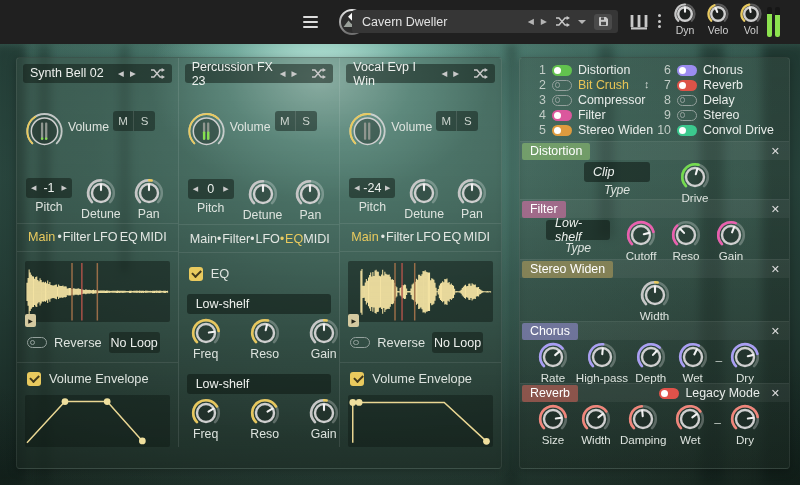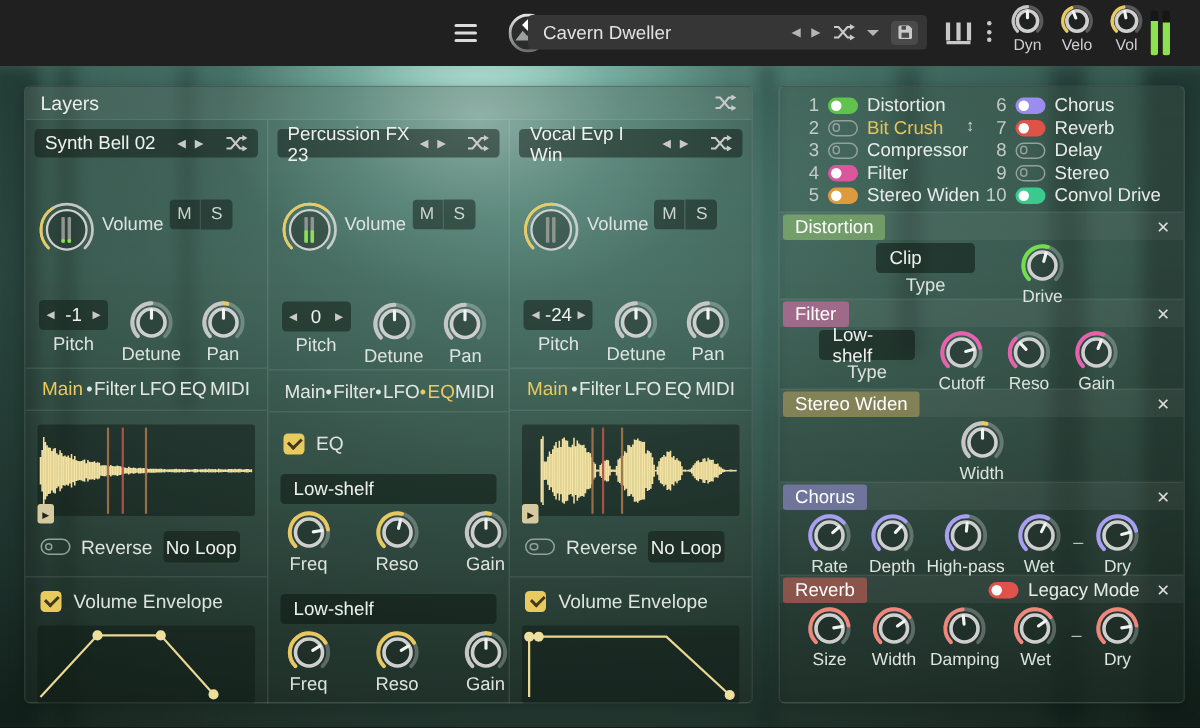--- a/index.html
+++ b/index.html
@@ -124,21 +124,21 @@
   .fxname.hl { color:#e8c455; }
   .drag { position:absolute; left:-13px; top:0; color:#cfd6d1; font-size:11px; cursor:grab; }
   .fx-sec { }
   .fx-sec-head { height:19px; display:flex; align-items:center; background:rgba(255,255,255,.05);
     border-top:1px solid rgba(255,255,255,.06); padding-right:9px; }
   .chip { margin-left:2px; padding:1.5px 8px; border-radius:2px; font-size:12.4px; color:#fff; white-space:nowrap; }
   .fx-close { margin-left:auto; color:#dcdcdc; font-size:11px; cursor:pointer; }
   .legacy { display:flex; align-items:center; gap:6px; margin-left:auto; font-size:12.4px; color:#e8ece9; }
   .legacy + .fx-close { margin-left:11px; }
   .fx-body { display:flex; align-items:flex-start; }
-  .ddg { display:flex; flex-direction:column; align-items:center; }
+  .ddg { display:flex; flex-direction:column; align-items:center;font-style:italic; }
   .ddg .lab { font-size:12.2px; margin-top:1px; }
   .fxknobs { display:flex; align-items:flex-start; }
   .fxknobs .lab { font-size:11.6px; }
   .dash { color:#b9c2bc; font-size:12px; margin-top:12px; }
   .fx-body.spread { justify-content:space-between; padding:2px 25px 0 14px; width:100%; }
   .fx-body.centered { justify-content:center; padding-top:2px; }
 </style>
 </head>
 <body>
 
@@ -237,32 +237,20 @@
   <div class="stage">
     <div class="tree" style="left:-8px;width:34px;"></div>
     <div class="tree" style="left:38px;width:12px;opacity:.7;"></div>
     <div class="tree" style="left:120px;width:9px;height:52%;bottom:auto;opacity:.6;"></div>
     <div class="tree" style="left:506px;width:11px;opacity:.7;"></div>
     <div class="tree" style="left:598px;width:16px;height:44%;bottom:auto;opacity:.6;"></div>
     <div class="tree" style="left:700px;width:24px;opacity:.8;"></div>
     <div class="tree" style="left:762px;width:46px;"></div>
 
     <section class="panel layers">
-      <div class="phead">
-        <span>Layers</span>
-        <span class="spacer"></span>
-        <span class="shuf-slot" style="display:flex;">
-            <svg width="15" height="11" viewBox="0 0 15 11">
-              <path d="M1 2 H4 L10 9 H12.5" stroke="#c9c9c9" stroke-width="1.4" fill="none"></path>
-              <path d="M1 9 H4 L10 2 H12.5" stroke="#c9c9c9" stroke-width="1.4" fill="none"></path>
-              <path d="M11.6 0 L15 2 L11.6 4 Z" fill="#c9c9c9"></path>
-              <path d="M11.6 7 L15 9 L11.6 11 Z" fill="#c9c9c9"></path>
-            </svg>
-          </span>
-      </div>
       <div class="lbody" id="layers-body">
           <div class="layer-col">
             <div class="lname">
               <span>Synth Bell 02</span>
               <span class="spacer"></span>
               <span class="nav-arr">◀</span>
               <span class="nav-arr">▶</span>
               <span style="margin-left: 7px; display: flex;">
                 <svg width="15" height="11" viewBox="0 0 15 11">
                   <path d="M1 2 H4 L10 9 H12.5" stroke="#c9c9c9" stroke-width="1.4" fill="none"></path>
@@ -767,34 +755,34 @@
                     <path d="M9.95 24.05 A12.8 12.8 0 1 1 28.05 24.05" stroke="rgba(255,255,255,.26)" stroke-width="2.6" fill="none" stroke-linecap="round"></path>
                     <path d="M9.95 24.05 A12.8 12.8 0 1 1 28.60 6.54" stroke="#a99ef3" stroke-width="2.6" fill="none" stroke-linecap="round"></path>
                     <circle cx="19" cy="15" r="9" fill="rgba(28,38,32,.4)" stroke="#cfcfcf" stroke-width="2.4"></circle>
                     <line x1="21.160319880535724" y1="13.095421827867884" x2="25.41344964534043" y2="9.345783551482779" stroke="#f2f2f2" stroke-width="2.1" stroke-linecap="round"></line>
                   </svg>
                   <div class="lab">Rate</div>
                 </div>
                 <div class="kcol">
                   <svg width="38" height="31" viewBox="0 0 38 31">
                     <path d="M9.95 24.05 A12.8 12.8 0 1 1 28.05 24.05" stroke="rgba(255,255,255,.26)" stroke-width="2.6" fill="none" stroke-linecap="round"></path>
+                    <path d="M9.95 24.05 A12.8 12.8 0 0 1 20.20 2.26" stroke="#a99ef3" stroke-width="2.6" fill="none" stroke-linecap="round"></path>
+                    <circle cx="19" cy="15" r="9" fill="rgba(28,38,32,.4)" stroke="#cfcfcf" stroke-width="2.4"></circle>
+                    <line x1="19.27103194235732" y1="12.13278154194313" x2="19.804626078873298" y2="6.487945202643667" stroke="#f2f2f2" stroke-width="2.1" stroke-linecap="round"></line>
+                  </svg>
+                  <div class="lab">High-pass</div>
+                </div>
+                <div class="kcol">
+                  <svg width="38" height="31" viewBox="0 0 38 31">
+                    <path d="M9.95 24.05 A12.8 12.8 0 1 1 28.05 24.05" stroke="rgba(255,255,255,.26)" stroke-width="2.6" fill="none" stroke-linecap="round"></path>
                     <path d="M9.95 24.05 A12.8 12.8 0 0 1 27.76 5.67" stroke="#a99ef3" stroke-width="2.6" fill="none" stroke-linecap="round"></path>
                     <circle cx="19" cy="15" r="9" fill="rgba(28,38,32,.4)" stroke="#cfcfcf" stroke-width="2.4"></circle>
                     <line x1="20.971495665074624" y1="12.900570353026335" x2="24.85287775569029" y2="8.767318235546934" stroke="#f2f2f2" stroke-width="2.1" stroke-linecap="round"></line>
                   </svg>
                   <div class="lab">Depth</div>
-                </div>
-                <div class="kcol">
-                  <svg width="38" height="31" viewBox="0 0 38 31">
-                    <path d="M9.95 24.05 A12.8 12.8 0 1 1 28.05 24.05" stroke="rgba(255,255,255,.26)" stroke-width="2.6" fill="none" stroke-linecap="round"></path>
-                    <path d="M9.95 24.05 A12.8 12.8 0 0 1 20.20 2.26" stroke="#a99ef3" stroke-width="2.6" fill="none" stroke-linecap="round"></path>
-                    <circle cx="19" cy="15" r="9" fill="rgba(28,38,32,.4)" stroke="#cfcfcf" stroke-width="2.4"></circle>
-                    <line x1="19.27103194235732" y1="12.13278154194313" x2="19.804626078873298" y2="6.487945202643667" stroke="#f2f2f2" stroke-width="2.1" stroke-linecap="round"></line>
-                  </svg>
-                  <div class="lab">High-pass</div>
                 </div>
                 <div class="kcol">
                   <svg width="38" height="31" viewBox="0 0 38 31">
                     <path d="M9.95 24.05 A12.8 12.8 0 1 1 28.05 24.05" stroke="rgba(255,255,255,.26)" stroke-width="2.6" fill="none" stroke-linecap="round"></path>
                     <path d="M9.95 24.05 A12.8 12.8 0 0 1 24.81 3.60" stroke="#a99ef3" stroke-width="2.6" fill="none" stroke-linecap="round"></path>
                     <circle cx="19" cy="15" r="9" fill="rgba(28,38,32,.4)" stroke="#cfcfcf" stroke-width="2.4"></circle>
                     <line x1="20.307492639249894" y1="12.4339012103375" x2="22.881618772773123" y2="7.381894218189457" stroke="#f2f2f2" stroke-width="2.1" stroke-linecap="round"></line>
                   </svg>
                   <div class="lab">Wet</div>
                 </div>

